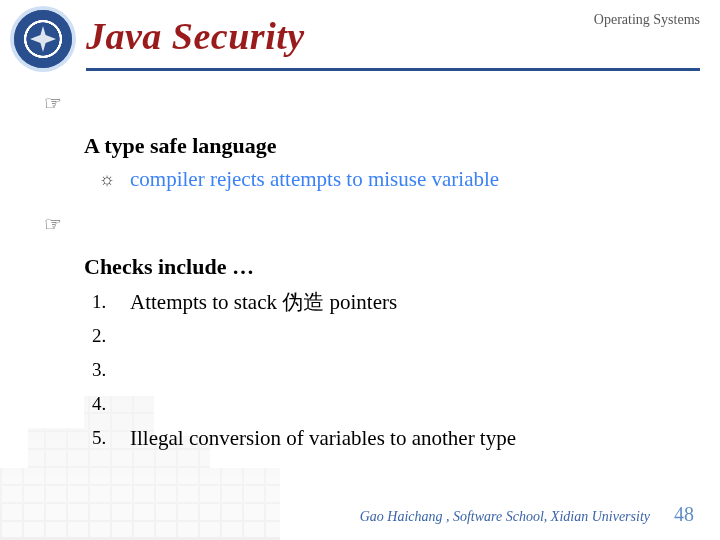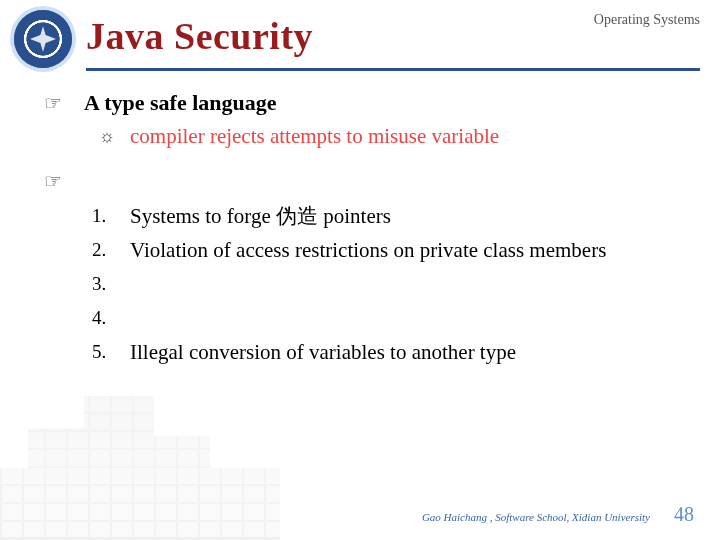--- a/index.html
+++ b/index.html
@@ -50,20 +50,21 @@
     width:26px;height:26px;
     background:#fff;
     clip-path: polygon(50% 0,60% 35%,100% 50%,60% 65%,50% 100%,40% 65%,0 50%,40% 35%);
     opacity:.85;
   }
   .title {
     font-size: 38px;
     font-weight: bold;
     color: #9a1b1b;
     letter-spacing: 0.5px;
+    font-style: italic;
   }
   .corner {
     font-size: 14px;
     color: #555;
     align-self: flex-start;
     margin-top: -2px;
   }
   .hr {
     margin: 2px 20px 0 86px;
     height: 3px;
@@ -85,37 +86,38 @@
     width: 40px;
     font-size: 20px;
     line-height: 28px;
     text-align: left;
   }
   .b1 .txt {
     font-size: 22px;
     font-weight: bold;
     color: #000;
     line-height: 28px;
+    margin-top: 43px;
   }
   .b2 {
     display: flex;
     align-items: flex-start;
     margin-left: 40px;
     margin-bottom: 18px;
   }
   .b2 .mark {
     width: 46px;
     font-size: 18px;
     color: #333;
     line-height: 26px;
     text-align: center;
   }
   .b2 .txt {
     font-size: 21px;
-    color: #ef4444;
+    color: #3b82f6;
     line-height: 26px;
   }
   .b3 {
     display: flex;
     align-items: flex-start;
     margin-left: 40px;
     margin-bottom: 4px;
   }
   .b3 .mark {
     width: 46px;
@@ -132,21 +134,21 @@
   }
   .footer {
     position: absolute;
     bottom: 14px;
     right: 26px;
     display: flex;
     align-items: baseline;
     gap: 24px;
   }
   .footer .credit {
-    font-size: 11px;
+    font-size: 14px;
     font-style: italic;
     color: #3a63a8;
   }
   .footer .pnum {
     font-size: 20px;
     color: #5f8fc9;
     text-align: center;
   }
 </style>
 </head>
@@ -167,29 +169,29 @@
     <span class="mark">☞</span>
     <span class="txt">A type safe language</span>
   </div>
   <div class="b2">
     <span class="mark">☼</span>
     <span class="txt">compiler rejects attempts to misuse variable</span>
   </div>
 
   <div class="b1">
     <span class="mark">☞</span>
+    <span class="txt">Checks include …</span>
   </div>
 
   <div class="b3">
     <span class="mark">1.</span>
-    <span class="txt">Systems to forge 伪造 pointers</span>
+    <span class="txt">Attempts to stack 伪造 pointers</span>
   </div>
   <div class="b3">
     <span class="mark">2.</span>
-    <span class="txt">Violation of access restrictions on private class members</span>
   </div>
   <div class="b3">
     <span class="mark">3.</span>
   </div>
   <div class="b3">
     <span class="mark">4.</span>
   </div>
   <div class="b3">
     <span class="mark">5.</span>
     <span class="txt">Illegal conversion of variables to another type</span>

